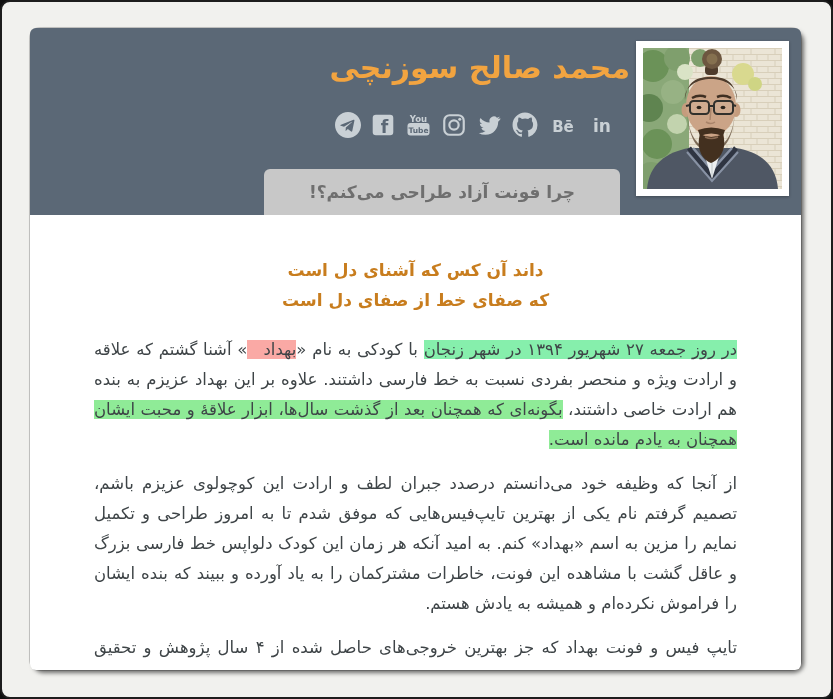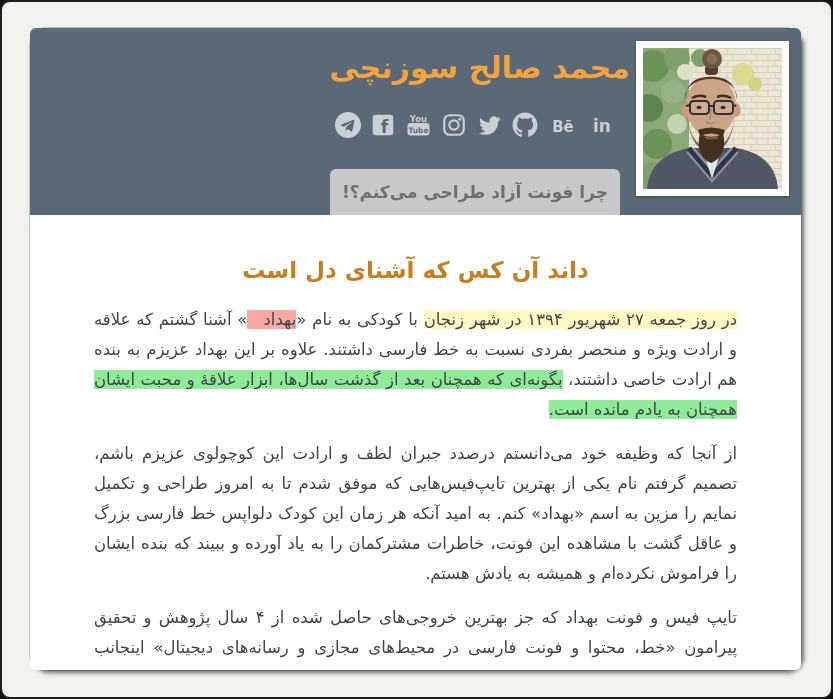--- a/index.html
+++ b/index.html
@@ -8,21 +8,21 @@
     background:#0f0f0f;
     font-family:"DejaVu Sans", sans-serif;
   }
   .frame{
     position:absolute;inset:0;box-sizing:border-box;
     background:#f1f1ee;
     border:2px solid #1d1d1d;border-radius:10px;
   }
   .card{
     position:absolute;left:28px;top:26px;width:771px;height:642px;
-    background:#ffffff;border-radius:16px;
+    background:#ffffff;border-radius:10px;
     box-shadow:3px 3px 4px rgba(0,0,0,0.55), 0 0 0 1px rgba(0,0,0,0.18);
   }
   .header{
     position:absolute;top:0;left:0;right:0;height:187px;
     background:#5b6876;border-radius:6px 6px 0 0;
   }
   .title{
     position:absolute;top:22px;right:171px;margin:0;
     color:#f2a440;font-size:30px;font-weight:bold;
     direction:rtl;white-space:nowrap;
@@ -34,39 +34,39 @@
   .social-link{display:flex;align-items:center;text-decoration:none;cursor:pointer;}
   .tabs{
     position:absolute;bottom:0;right:181px;
     display:flex;align-items:flex-end;gap:20px;direction:rtl;
   }
   .tab{
     border-radius:6px 6px 0 0;font-weight:bold;font-size:17px;
     display:flex;align-items:center;justify-content:center;
     white-space:nowrap;cursor:pointer;direction:rtl;
   }
-  .tab.inactive{background:#c8c8c8;color:#6f6f6f;height:46px;padding:0 12px;}
+  .tab.inactive{background:#c8c8c8;color:#6f6f6f;height:46px;padding:0 45px;}
   .tab.active{background:#ffffff;color:#8d5349;height:50px;padding:0 22px;}
   .photo{
     position:absolute;top:13px;right:12px;width:139px;height:141px;
     background:#ffffff;padding:7px;box-shadow:0 1px 3px rgba(0,0,0,0.3);
   }
   .photo svg{display:block;}
   .content{
     position:absolute;top:187px;left:0;right:0;bottom:0;box-sizing:border-box;
     padding:40px 64px 0 64px;background:#ffffff;border-radius:0 0 6px 6px;
     direction:rtl;text-align:justify;
     color:#3e4447;font-size:16.5px;line-height:30px;overflow:hidden;
   }
   .poem{
     text-align:center;color:#c87d1e;font-weight:bold;
-    font-size:23px;line-height:30px;margin:0 0 20px 0;direction:rtl;
+    font-size:17px;line-height:30px;margin:0 0 20px 0;direction:rtl;
   }
   p.para{margin:0 0 14px 0;}
-  .hl-orange{background:#fef9c3;}
+  .hl-orange{background:#86efac;}
   .hl-pink{background:#faa9a5;padding-left:16px;}
   .hl-green{background:#8feb97;}
 </style>
 </head>
 <body>
 
 <div class="frame">
   <div class="card">
 
     <div class="header">
@@ -185,20 +185,21 @@
           <path d="M55,82 Q68,77 82,82 L80,88 Q68,83 57,88 Z" fill="#43301f"></path>
           <path d="M57,86 Q68,92 80,86 C83,96 81,110 68,115 C56,110 54,96 57,86 Z" fill="#43301f"></path>
           <path d="M62,89 Q68,92 75,89" stroke="#8a6a52" stroke-width="1.5" fill="none"></path>
         </svg>
       </div>
     </div>
 
     <div class="content">
       <div class="poem" id="poem">
           <div>داند آن کس که آشنای دل است</div>
+          <div>که صفای خط از صفای دل است</div>
         </div>
       <div id="paragraphs">
           <p class="para"><span class="hl-orange">در روز جمعه ۲۷ شهریور ۱۳۹۴ در شهر زنجان</span><span> با کودکی به نام «</span><span class="hl-pink">بهداد</span><span>» آشنا گشتم که علاقه و ارادت ویژه و منحصر بفردی نسبت به خط فارسی داشتند. علاوه بر این بهداد عزیزم به بنده هم ارادت خاصی داشتند، </span><span class="hl-green">بگونه‌ای که همچنان بعد از گذشت سال‌ها، ابزار علاقهٔ و محبت ایشان همچنان به یادم مانده است.</span></p>
           <p class="para"><span>از آنجا که وظیفه خود می‌دانستم درصدد جبران لطف و ارادت این کوچولوی عزیزم باشم، تصمیم گرفتم نام یکی از بهترین تایپ‌فیس‌هایی که موفق شدم تا به امروز طراحی و تکمیل نمایم را مزین به اسم «بهداد» کنم. به امید آنکه هر زمان این کودک دلواپس خط فارسی بزرگ و عاقل گشت با مشاهده این فونت، خاطرات مشترکمان را به یاد آورده و ببیند که بنده ایشان را فراموش نکرده‌ام و همیشه به یادش هستم.</span></p>
           <p class="para"><span>تایپ فیس و فونت بهداد که جز بهترین خروجی‌های حاصل شده از ۴ سال پژوهش و تحقیق پیرامون «خط، محتوا و فونت فارسی در محیط‌های مجازی و رسانه‌های دیجیتال» اینجانب می‌باشد را تحت مجوز </span></p>
         </div>
     </div>
 
   </div>
 </div>

